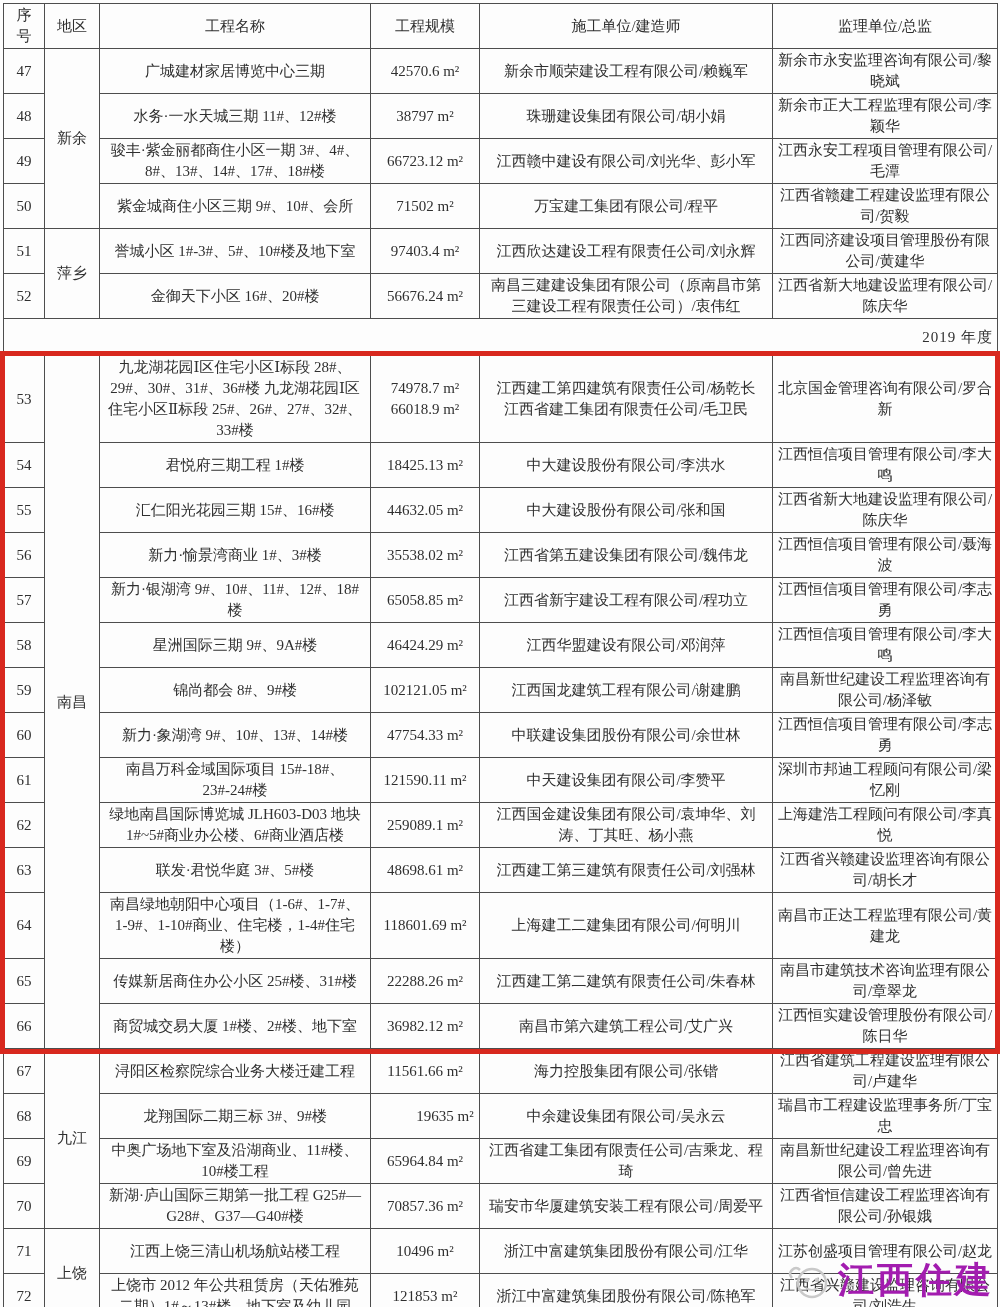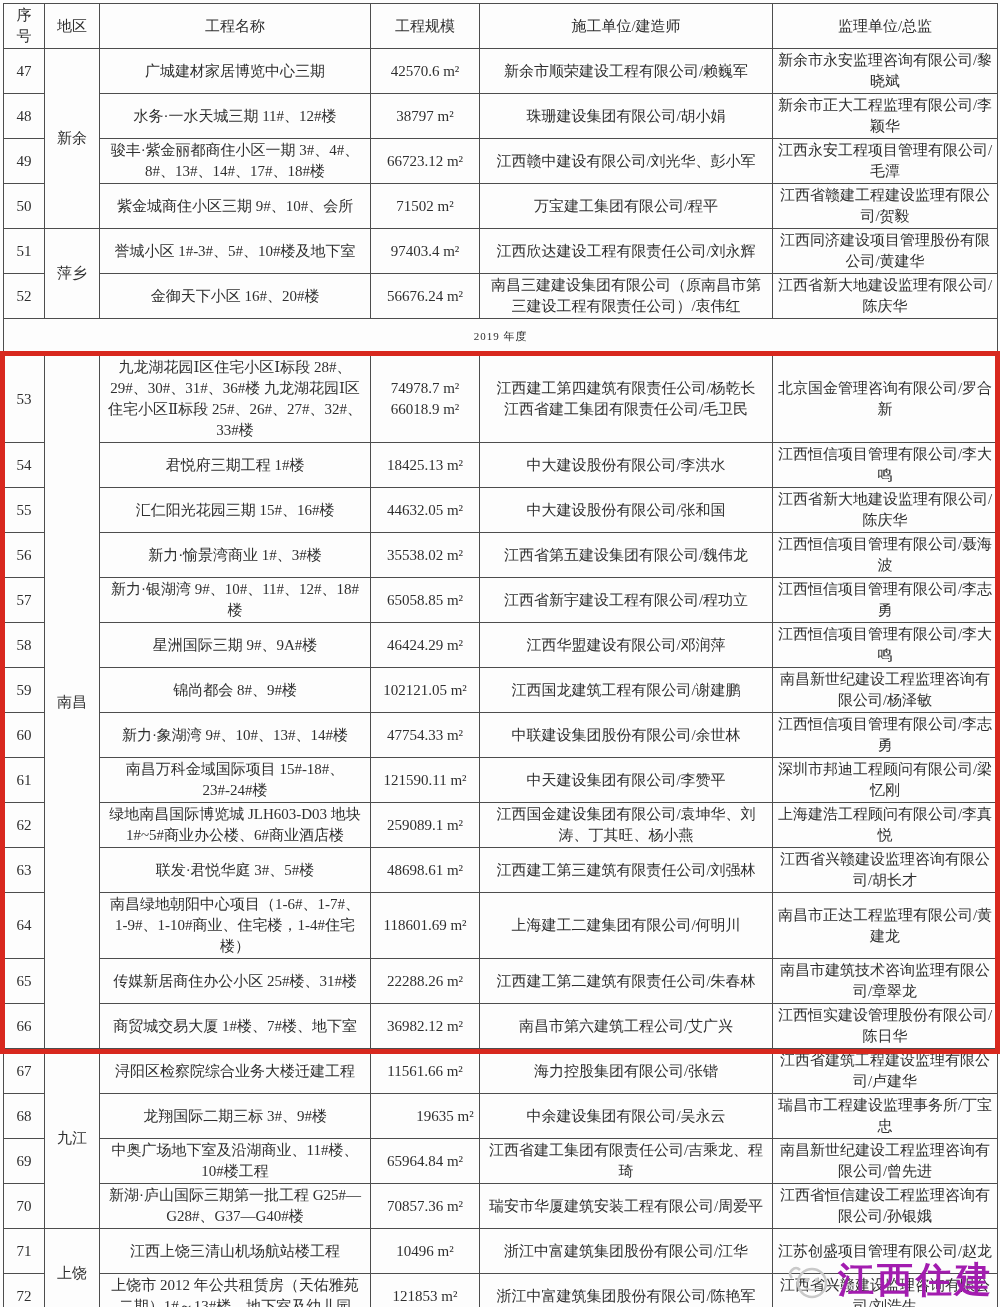--- a/index.html
+++ b/index.html
@@ -18,21 +18,21 @@
     padding:1px 4px;
     text-align:center;vertical-align:middle;
     font-size:15px;line-height:1.4;
     font-weight:normal;
     word-break:break-word;
   }
   .doc-table th{height:38px;white-space:pre-line;}
   .doc-table td{height:42px;}
   td.cell-scale{white-space:pre-line;}
   td.cell-contractor,td.cell-supervisor{white-space:normal;}
-  tr.year-row td{height:34px;font-size:11px;letter-spacing:1px;}
+  tr.year-row td{height:34px;font-size:15px;letter-spacing:1px;text-align:right;}
   .highlight-box{
     position:absolute;left:0px;width:990px;
     border:5px solid #d8281e;
     pointer-events:none;
     z-index:5;
   }
   .watermark{
     position:absolute;right:6px;bottom:2px;
     display:flex;align-items:center;gap:6px;
     color:#c7c7c7;z-index:2;
@@ -203,21 +203,21 @@
       </tr>
       <tr>
         <td class="cell-no">65</td>
         <td class="cell-name">传媒新居商住办公小区 25#楼、31#楼</td>
         <td class="cell-scale" style="white-space: pre-line;">22288.26 m²</td>
         <td class="cell-contractor" style="white-space: pre-line;">江西建工第二建筑有限责任公司/朱春林</td>
         <td class="cell-supervisor">南昌市建筑技术咨询监理有限公司/章翠龙</td>
       </tr>
       <tr>
         <td class="cell-no">66</td>
-        <td class="cell-name">商贸城交易大厦 1#楼、7#楼、地下室</td>
+        <td class="cell-name">商贸城交易大厦 1#楼、2#楼、地下室</td>
         <td class="cell-scale" style="white-space: pre-line;">36982.12 m²</td>
         <td class="cell-contractor" style="white-space: pre-line;">南昌市第六建筑工程公司/艾广兴</td>
         <td class="cell-supervisor">江西恒实建设管理股份有限公司/陈日华</td>
       </tr>
       <tr>
         <td class="cell-no">67</td>
         <td class="cell-region" rowspan="4">九江</td>
         <td class="cell-name">浔阳区检察院综合业务大楼迁建工程</td>
         <td class="cell-scale" style="white-space: pre-line; border-radius: 22px;">11561.66 m²</td>
         <td class="cell-contractor" style="white-space: pre-line;">海力控股集团有限公司/张锴</td>

